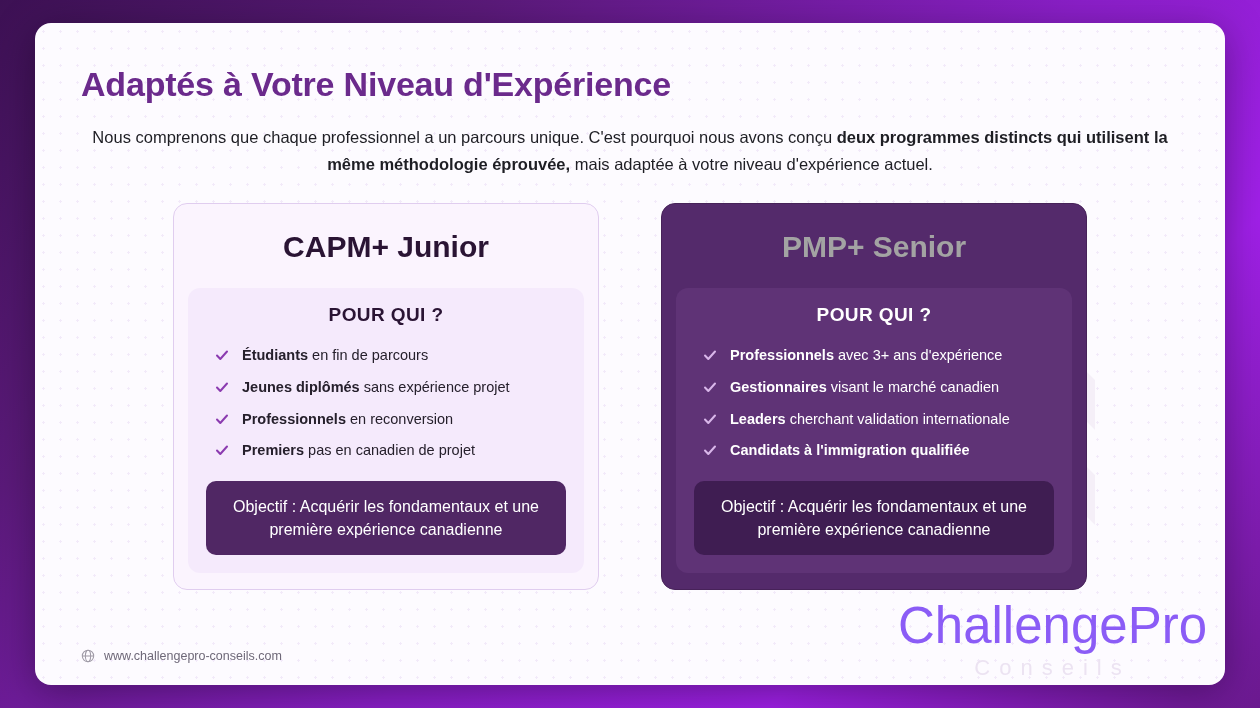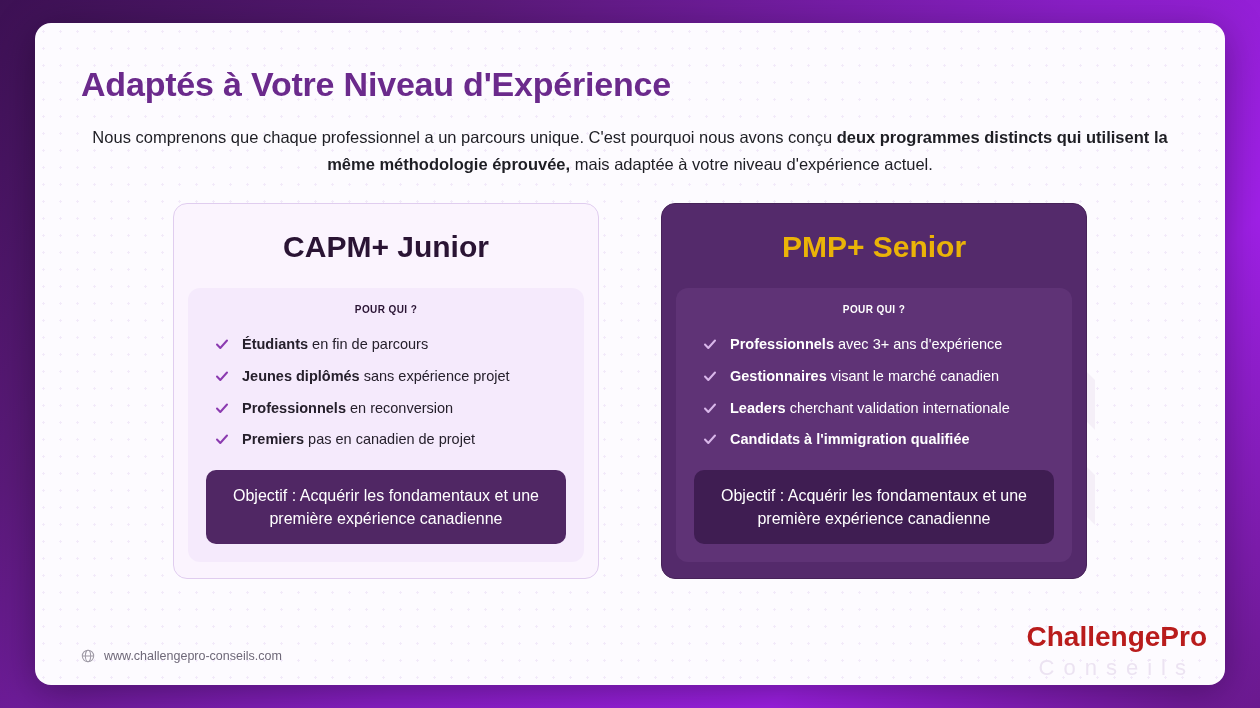--- a/index.html
+++ b/index.html
@@ -35,22 +35,22 @@
     pointer-events: none;
     user-select: none;
   }
   .wm-shape {
     position: absolute;
     right: 110px; bottom: 150px;
     width: 150px; height: 200px;
     opacity: 0.55;
   }
   .wm-title {
-    font-size: 28px; font-weight: 700;
-    color: #b91c1c;
+    font-size: 51px; font-weight: 400;
+    color: #8b5cf6;
     letter-spacing: 0px;
     line-height: 1;
   }
   .wm-sub {
     font-size: 22px; font-weight: 400;
     color: #ece3f2;
     letter-spacing: 9px;
     margin-top: 4px;
   }
 
@@ -92,33 +92,33 @@
     background: #542a6b;
     border: 1px solid #472259;
   }
   .card-head {
     text-align: center;
     font-size: 30px;
     font-weight: 700;
     padding: 26px 10px 24px 10px;
   }
   .card.light .card-head { color: #2a1434; }
-  .card.dark .card-head { color: #eab308; }
+  .card.dark .card-head { color: #a3a3a3; }
 
   .panel {
     margin: 0 14px 16px 14px;
     border-radius: 12px;
     padding: 16px 18px 18px 18px;
   }
   .card.light .panel { background: #f5eafc; }
   .card.dark .panel { background: #5f3376; }
 
   .panel-title {
     text-align: center;
-    font-size: 10px;
+    font-size: 19px;
     font-weight: 700;
     letter-spacing: 0.4px;
     margin-bottom: 14px;
   }
   .card.light .panel-title { color: #2a1434; }
   .card.dark .panel-title { color: #ffffff; }
 
   ul.items { list-style: none; }
   ul.items li {
     display: flex;

